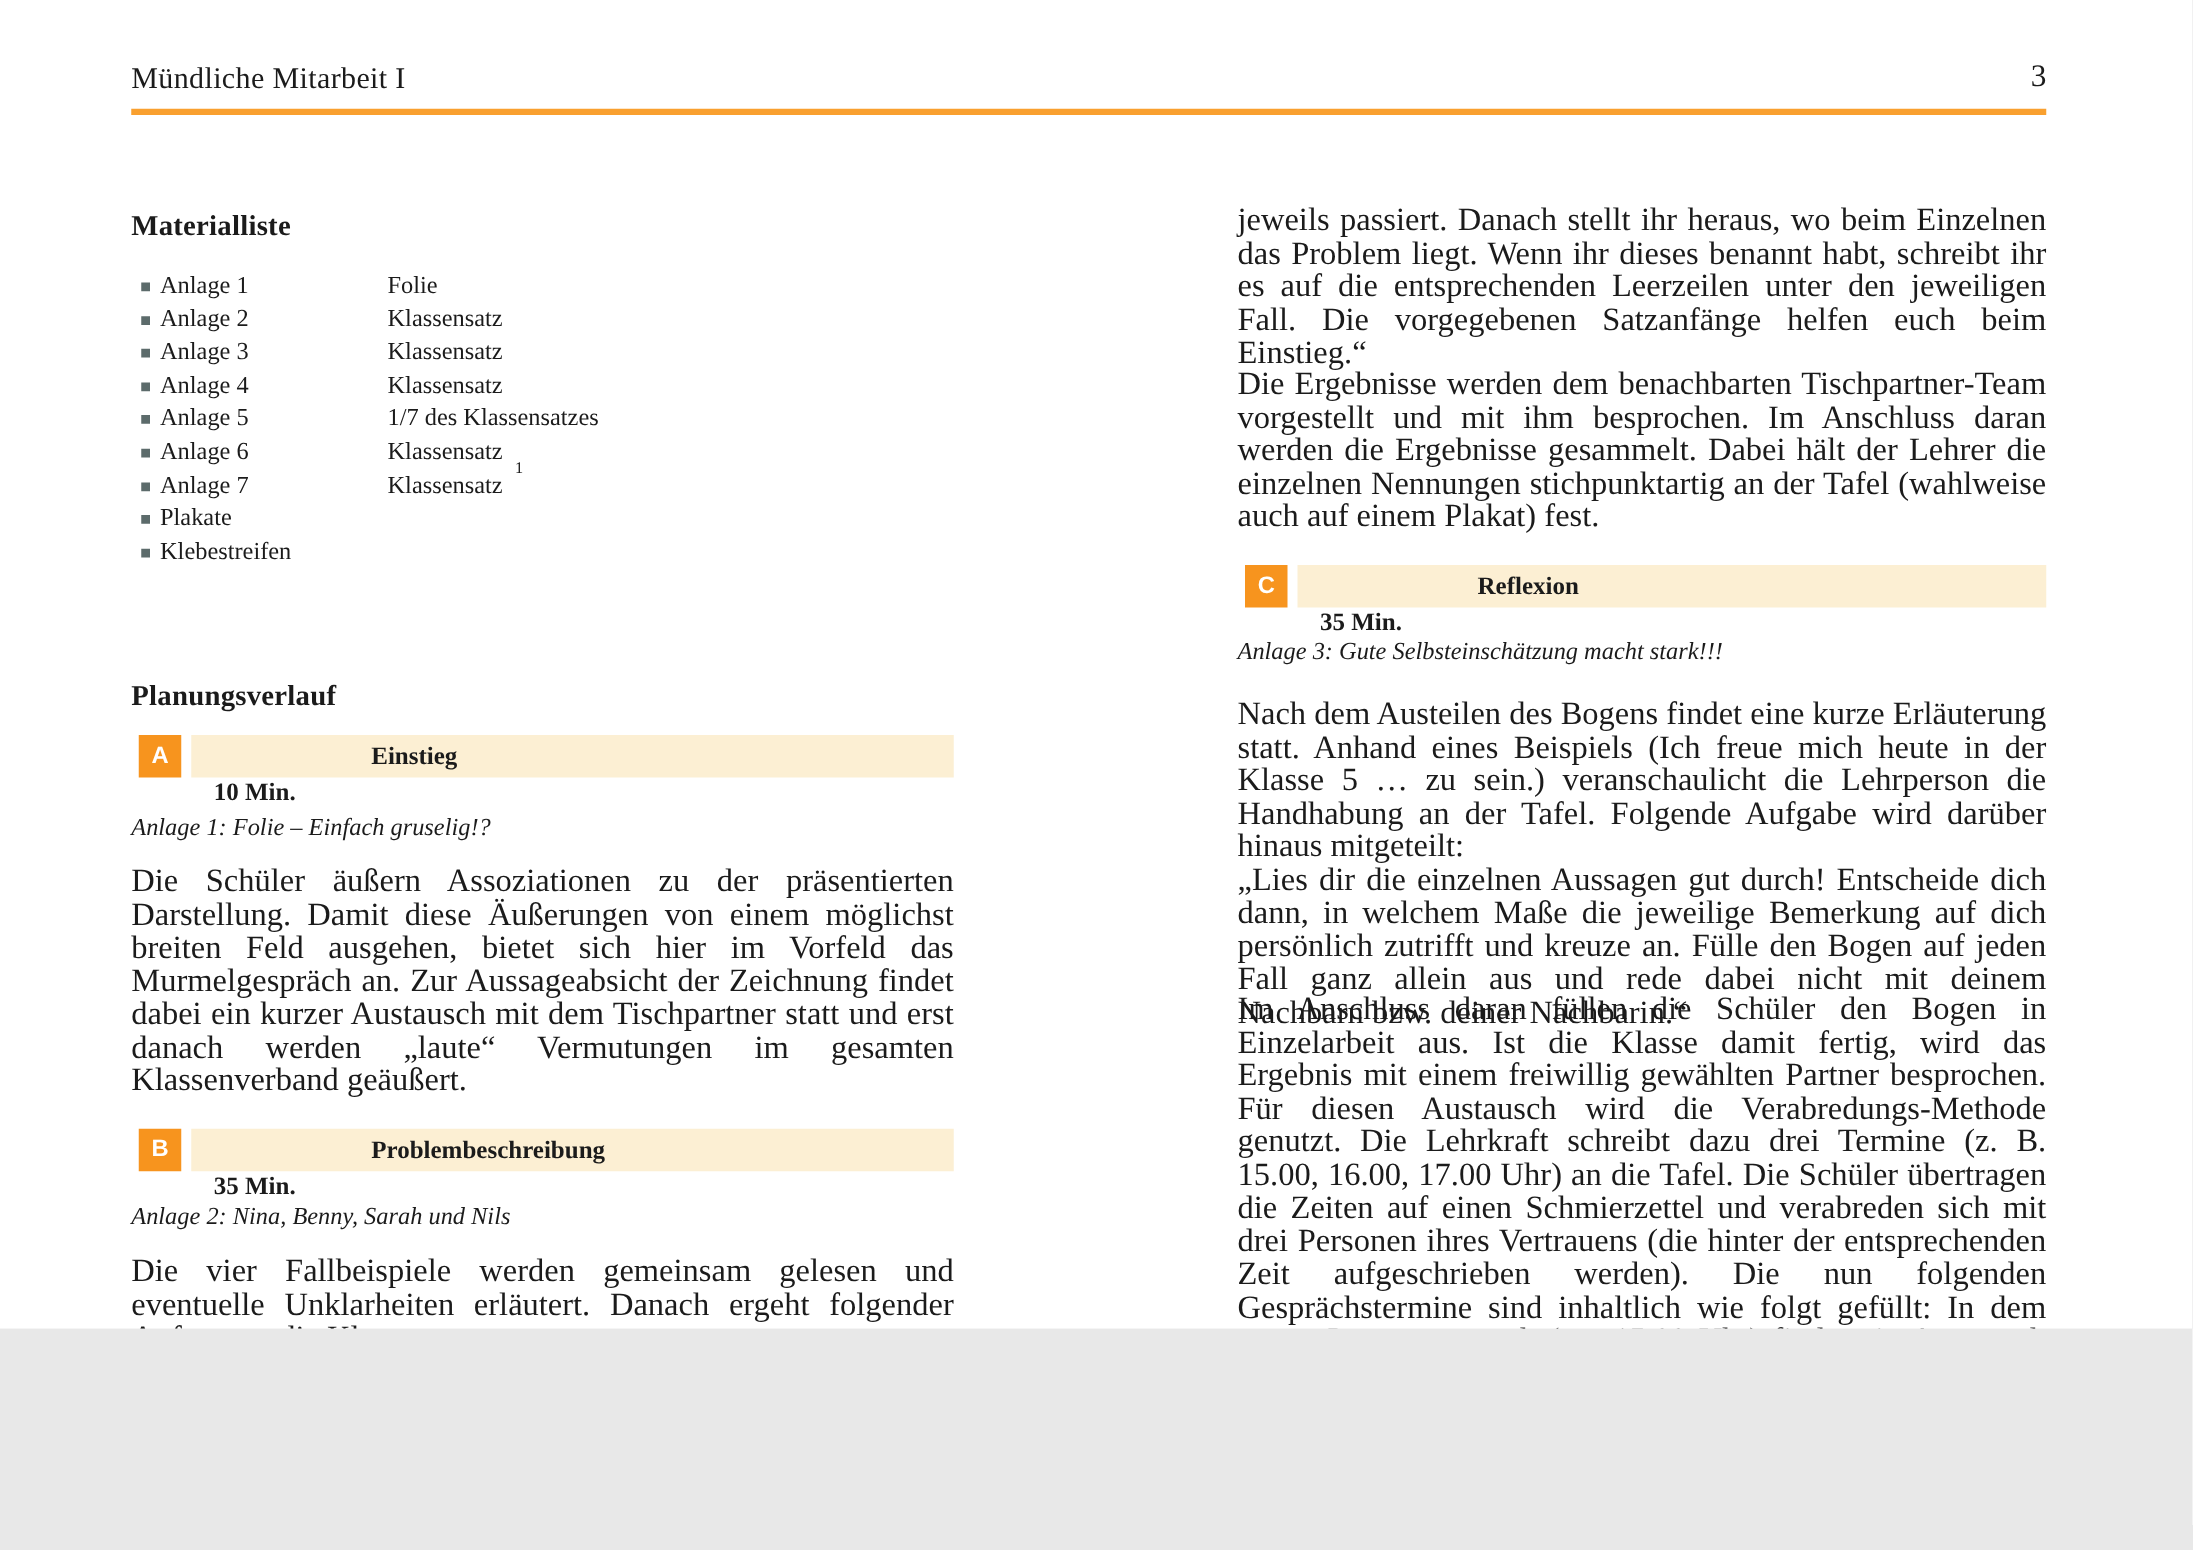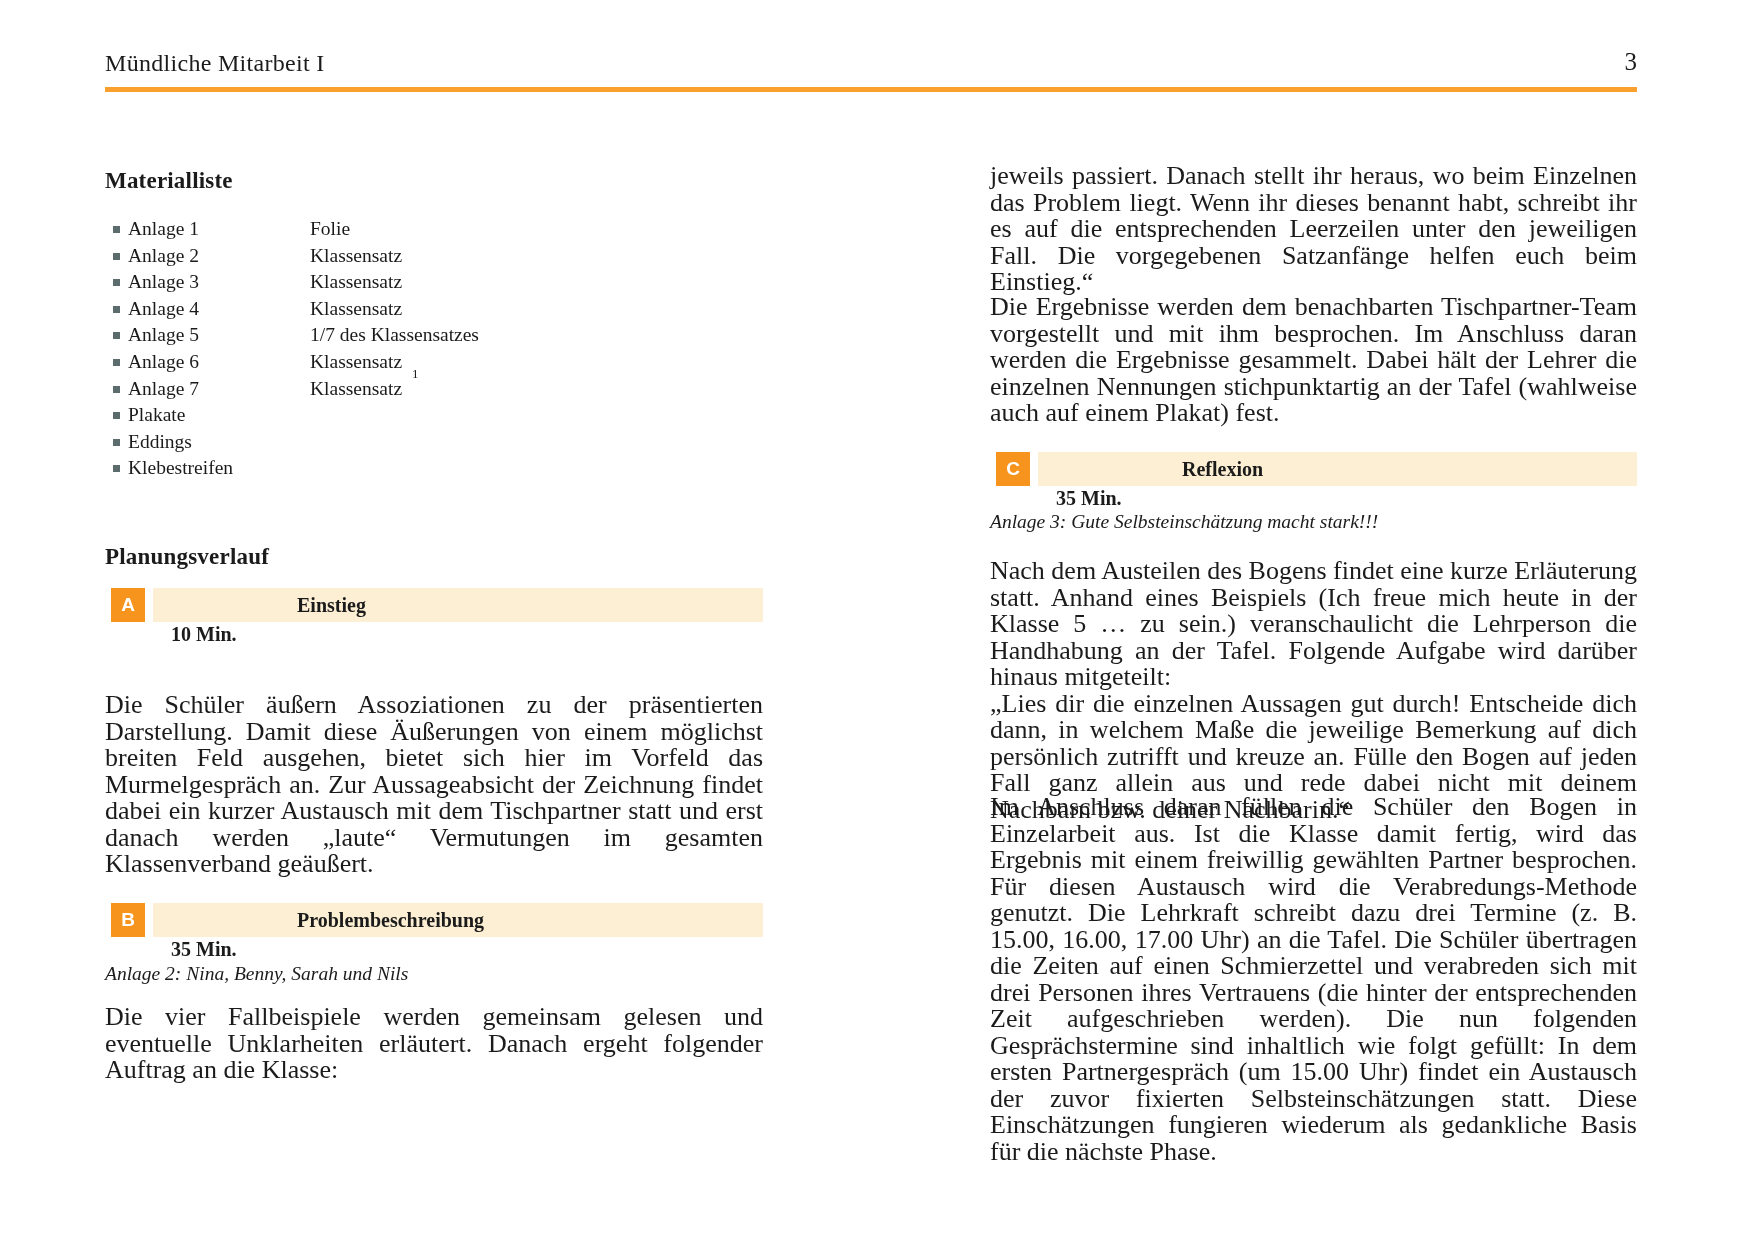--- a/index.html
+++ b/index.html
@@ -1,16 +1,16 @@
 <!DOCTYPE html>
 <html lang="de"><head>
 <meta charset="utf-8">
 <style>
   html,body{margin:0;padding:0;background:#e8e8e8;}
-  .page{position:relative;width:1754px;height:1240px;background:#ffffff;overflow:hidden;
+  .page{position:relative;width:1754px;height:1063px;background:#ffffff;overflow:hidden;
         font-family:"Liberation Serif","DejaVu Serif",serif;color:#1b1b1b;}
   
   .page-title{position:absolute;left:105px;top:50px;font-size:24px;letter-spacing:.3px;}
   .page-number{position:absolute;left:105px;top:48px;width:1532px;text-align:right;font-size:25px;}
   .header-rule{position:absolute;left:105px;top:87px;width:1532px;height:5px;background:#F9A02F;}
   
   .col{position:absolute;top:0;height:1240px;}
   .col-left{left:105px;width:658px;}
   .col-right{left:990px;width:647px;}
   .block{position:absolute;left:0;right:0;}
@@ -48,33 +48,33 @@
 
     <ul class="materials block" style="top:216px">
       <li><span class="bullet"></span><span>Anlage 1</span><span class="m-value">Folie</span></li>
       <li><span class="bullet"></span><span>Anlage 2</span><span class="m-value">Klassensatz</span></li>
       <li><span class="bullet"></span><span>Anlage 3</span><span class="m-value">Klassensatz</span></li>
       <li><span class="bullet"></span><span>Anlage 4</span><span class="m-value">Klassensatz</span></li>
       <li><span class="bullet"></span><span>Anlage 5</span><span class="m-value">1/7 des Klassensatzes</span></li>
       <li><span class="bullet"></span><span>Anlage 6</span><span class="m-value">Klassensatz</span></li>
       <li><span class="bullet"></span><span>Anlage 7</span><span class="m-value">Klassensatz</span><sup class="fn" style="position:absolute;left:307px;top:-2px;">1</sup></li>
       <li><span class="bullet"></span><span>Plakate</span></li>
-      <li><span class="bullet"></span><span>Eddings</span></li>
       <li><span class="bullet"></span><span>Klebestreifen</span></li>
     </ul>
 
     <h2 class="sec block" style="top:544px">Planungsverlauf</h2>
 
     <div class="phase-bar" style="top:588px">
       <span class="phase-band"></span>
       <span class="phase-badge">A</span>
       <span class="phase-duration">10 Min.</span>
       <span class="phase-title">Einstieg</span>
     </div>
 
+    <div class="caption block" style="top:650px">Anlage 1: Folie – Einfach gruselig!?</div>
 
     <p class="body block" style="top:692px">Die Schüler äußern Assoziationen zu der präsentierten Darstellung. Damit diese Äußerungen von einem möglichst breiten Feld ausgehen, bietet sich hier im Vorfeld das Murmelgespräch an. Zur Aussageabsicht der Zeichnung findet dabei ein kurzer Austausch mit dem Tischpartner statt und erst danach werden „laute“ Vermutungen im gesamten Klassenverband geäußert.</p>
 
     <div class="phase-bar" style="top:903px">
       <span class="phase-band"></span>
       <span class="phase-badge">B</span>
       <span class="phase-duration">35 Min.</span>
       <span class="phase-title">Problembeschreibung</span>
     </div>
 

